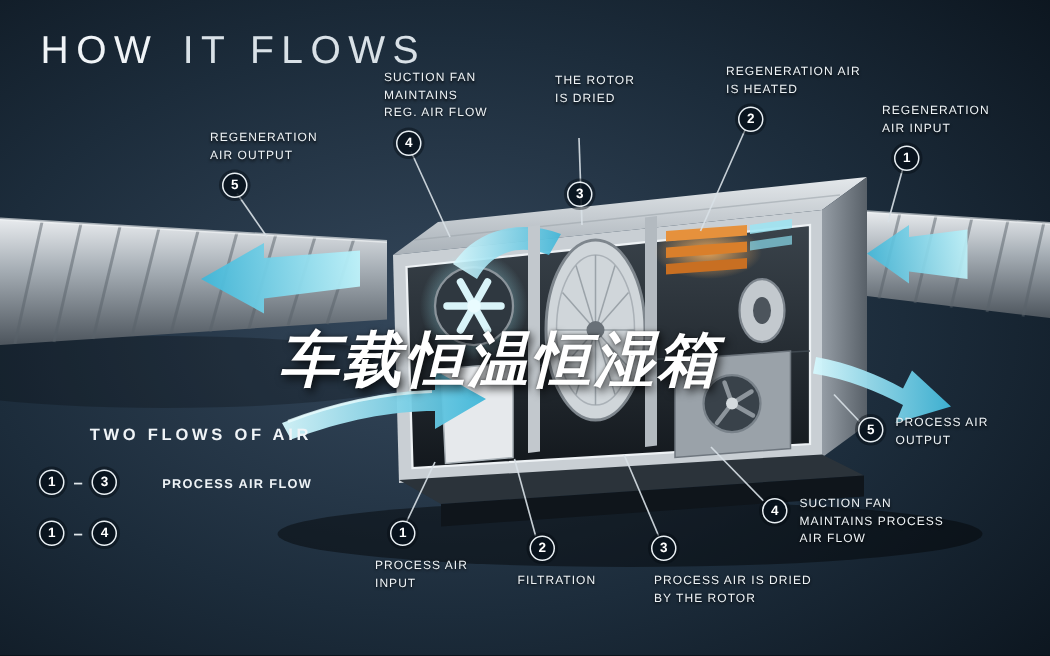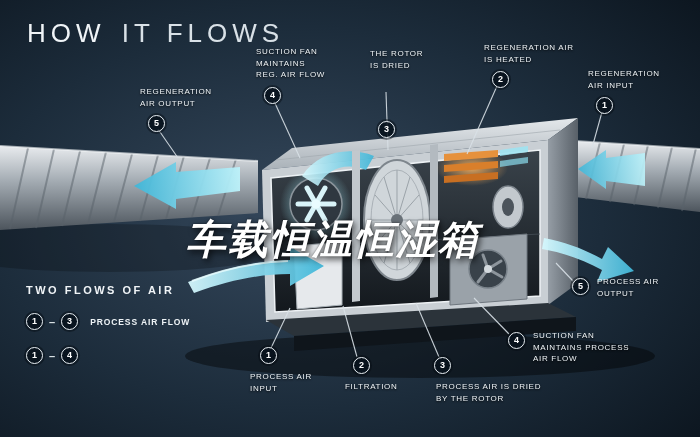--- a/index.html
+++ b/index.html
@@ -33,25 +33,25 @@
     width:15px; height:15px; flex:0 0 auto; border-radius:50%;
     border:1px solid #e9eff3; background:rgba(7,17,27,.88);
     box-shadow:0 0 0 2px rgba(4,10,18,.45);
     color:#fff; font-size:9px; font-weight:bold; line-height:15px; text-align:center;
   }
   .col .num { margin-top:6px; margin-left:8px; }
   .col.num-top .num { order:-1; margin:0 0 7px 8px; }
   .row .num { margin-top:2px; margin-right:8px; }
 
   .legend { position:absolute; left:26px; top:284px; }
-  .legend-heading { font-size:11px; font-weight:bold; letter-spacing:2.5px; color:#f0f4f7; }
+  .legend-heading { font-size:11px; font-weight:bold; letter-spacing:2.5px; color:#f0f4f7;text-align:right; }
   .legend-row { display:flex; align-items:center; margin-top:17px; }
   .legend-row .num { margin:0; }
   .legend-dash { color:#dfe6ea; font-size:11px; margin:0 6px; font-weight:bold; }
-  .legend-label { font-size:8.5px; font-weight:bold; letter-spacing:.9px; color:#eef3f6; margin-left:12px; }
+  .legend-label { font-size:8.5px; font-weight:bold; letter-spacing:.9px; color:#eef3f6; margin-left:30px; }
 </style>
 </head>
 <body>
 
 <div class="stage">
 
   <svg class="scene" viewBox="0 0 700 437">
     <defs>
       <radialGradient id="bgGlow" cx="0.42" cy="0.5" r="0.8">
         <stop offset="0" stop-color="#35485c"></stop>

